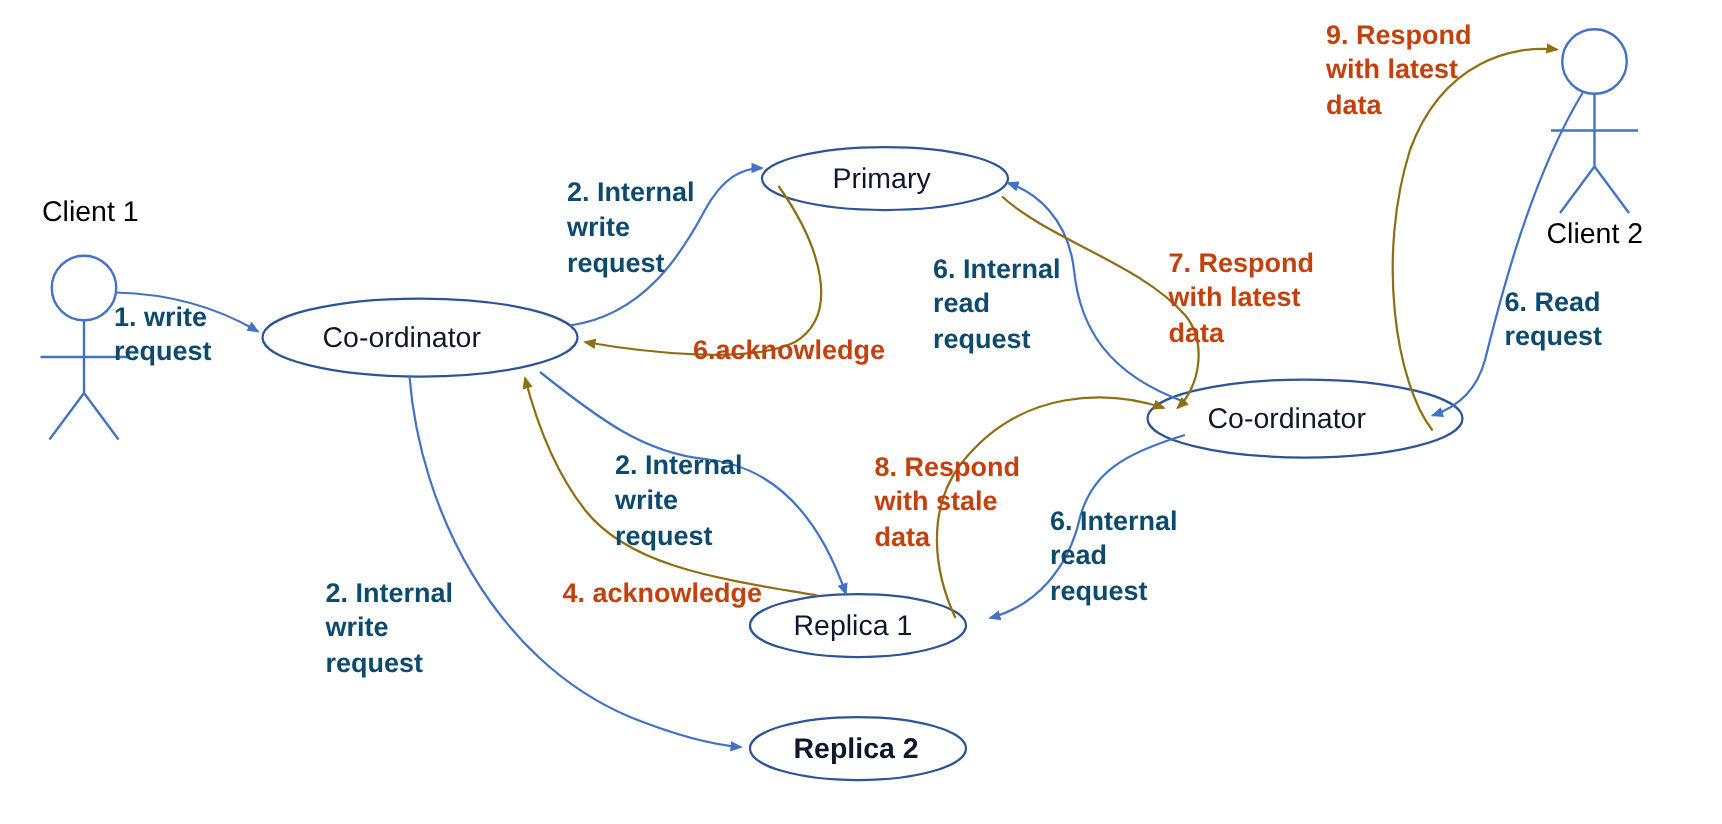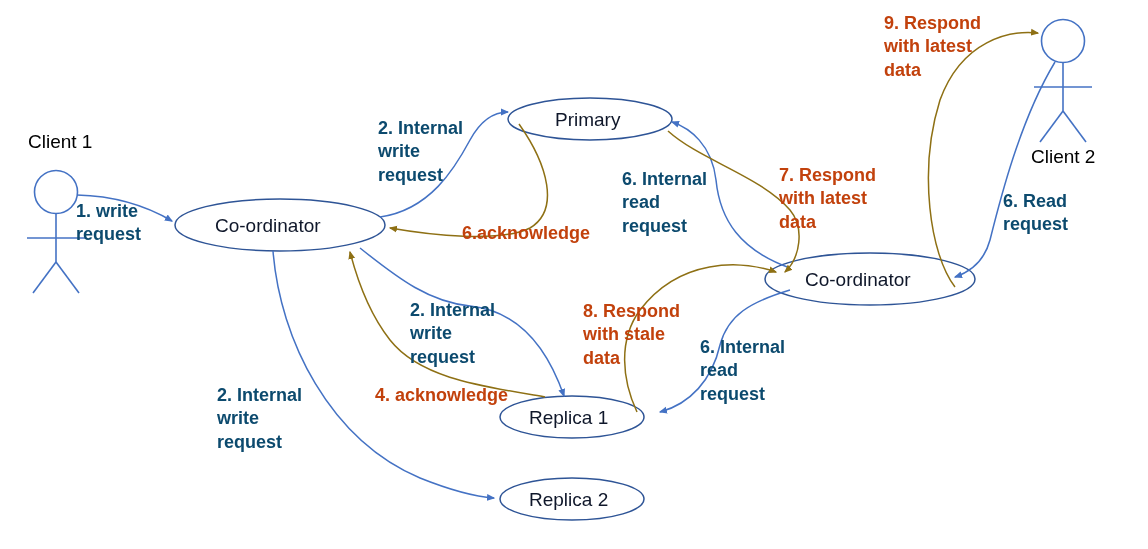--- a/index.html
+++ b/index.html
@@ -118,21 +118,21 @@
   <div class="actor-label" style="left:1031px; top:146px;">Client 2</div>
 
   <div class="node-label" style="left:215px; top:215px;">Co-ordinator</div>
 
   <div class="node-label" style="left:555px; top:109px;">Primary</div>
 
   <div class="node-label" style="left:805px; top:269px;">Co-ordinator</div>
 
   <div class="node-label" style="left:529px; top:407px;">Replica 1</div>
 
-  <div class="node-label" style="left:529px; top:489px;">Replica 2</div>
+  <div class="node-label" style="left:529px; top:489px;font-weight:bold;">Replica 2</div>
 
   <div class="edge-label blue" style="left:76px; top:200px;">1. write
 request</div>
 
   <div class="edge-label blue" style="left:378px; top:117px;">2. Internal
 write
 request</div>
 
   <div class="edge-label gold" style="left:462px; top:222px;">6.acknowledge</div>
 

